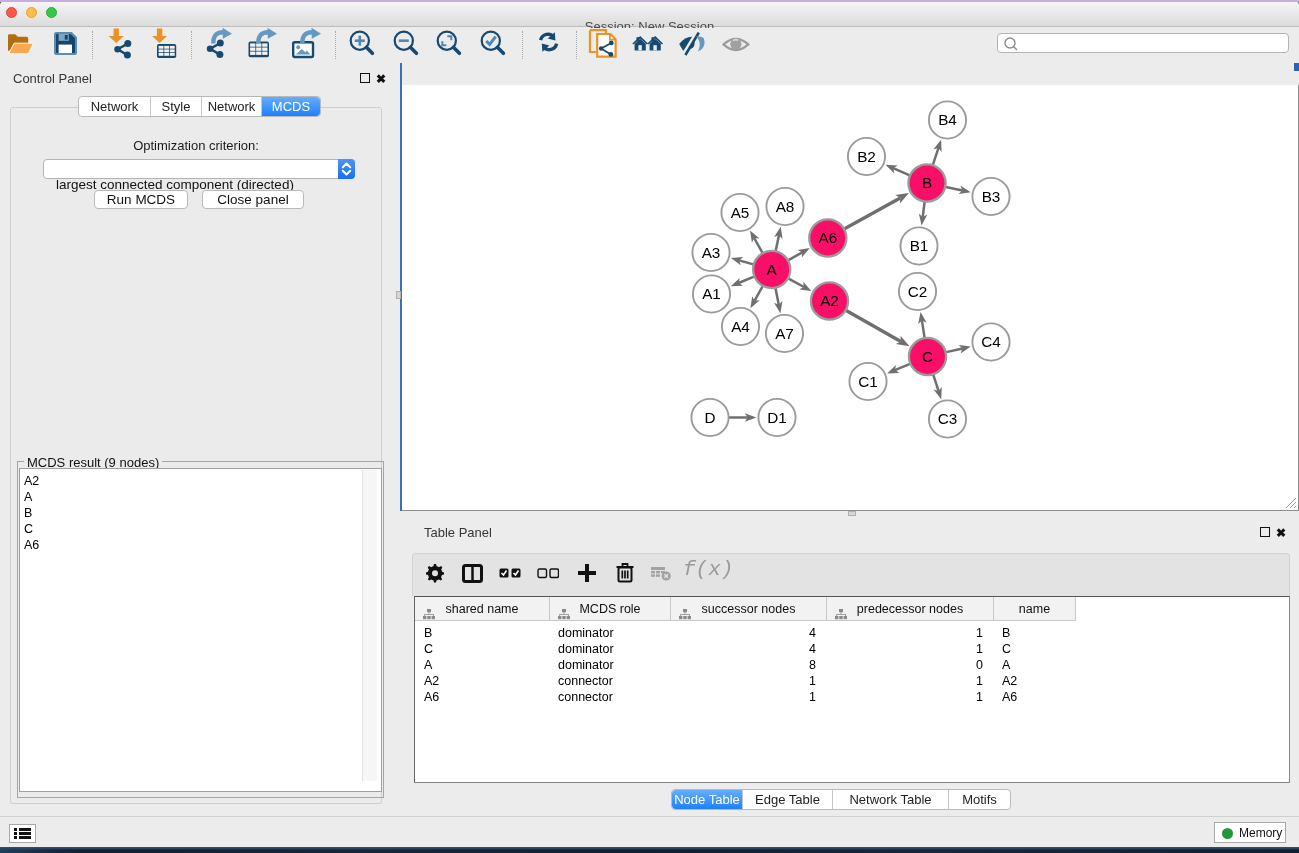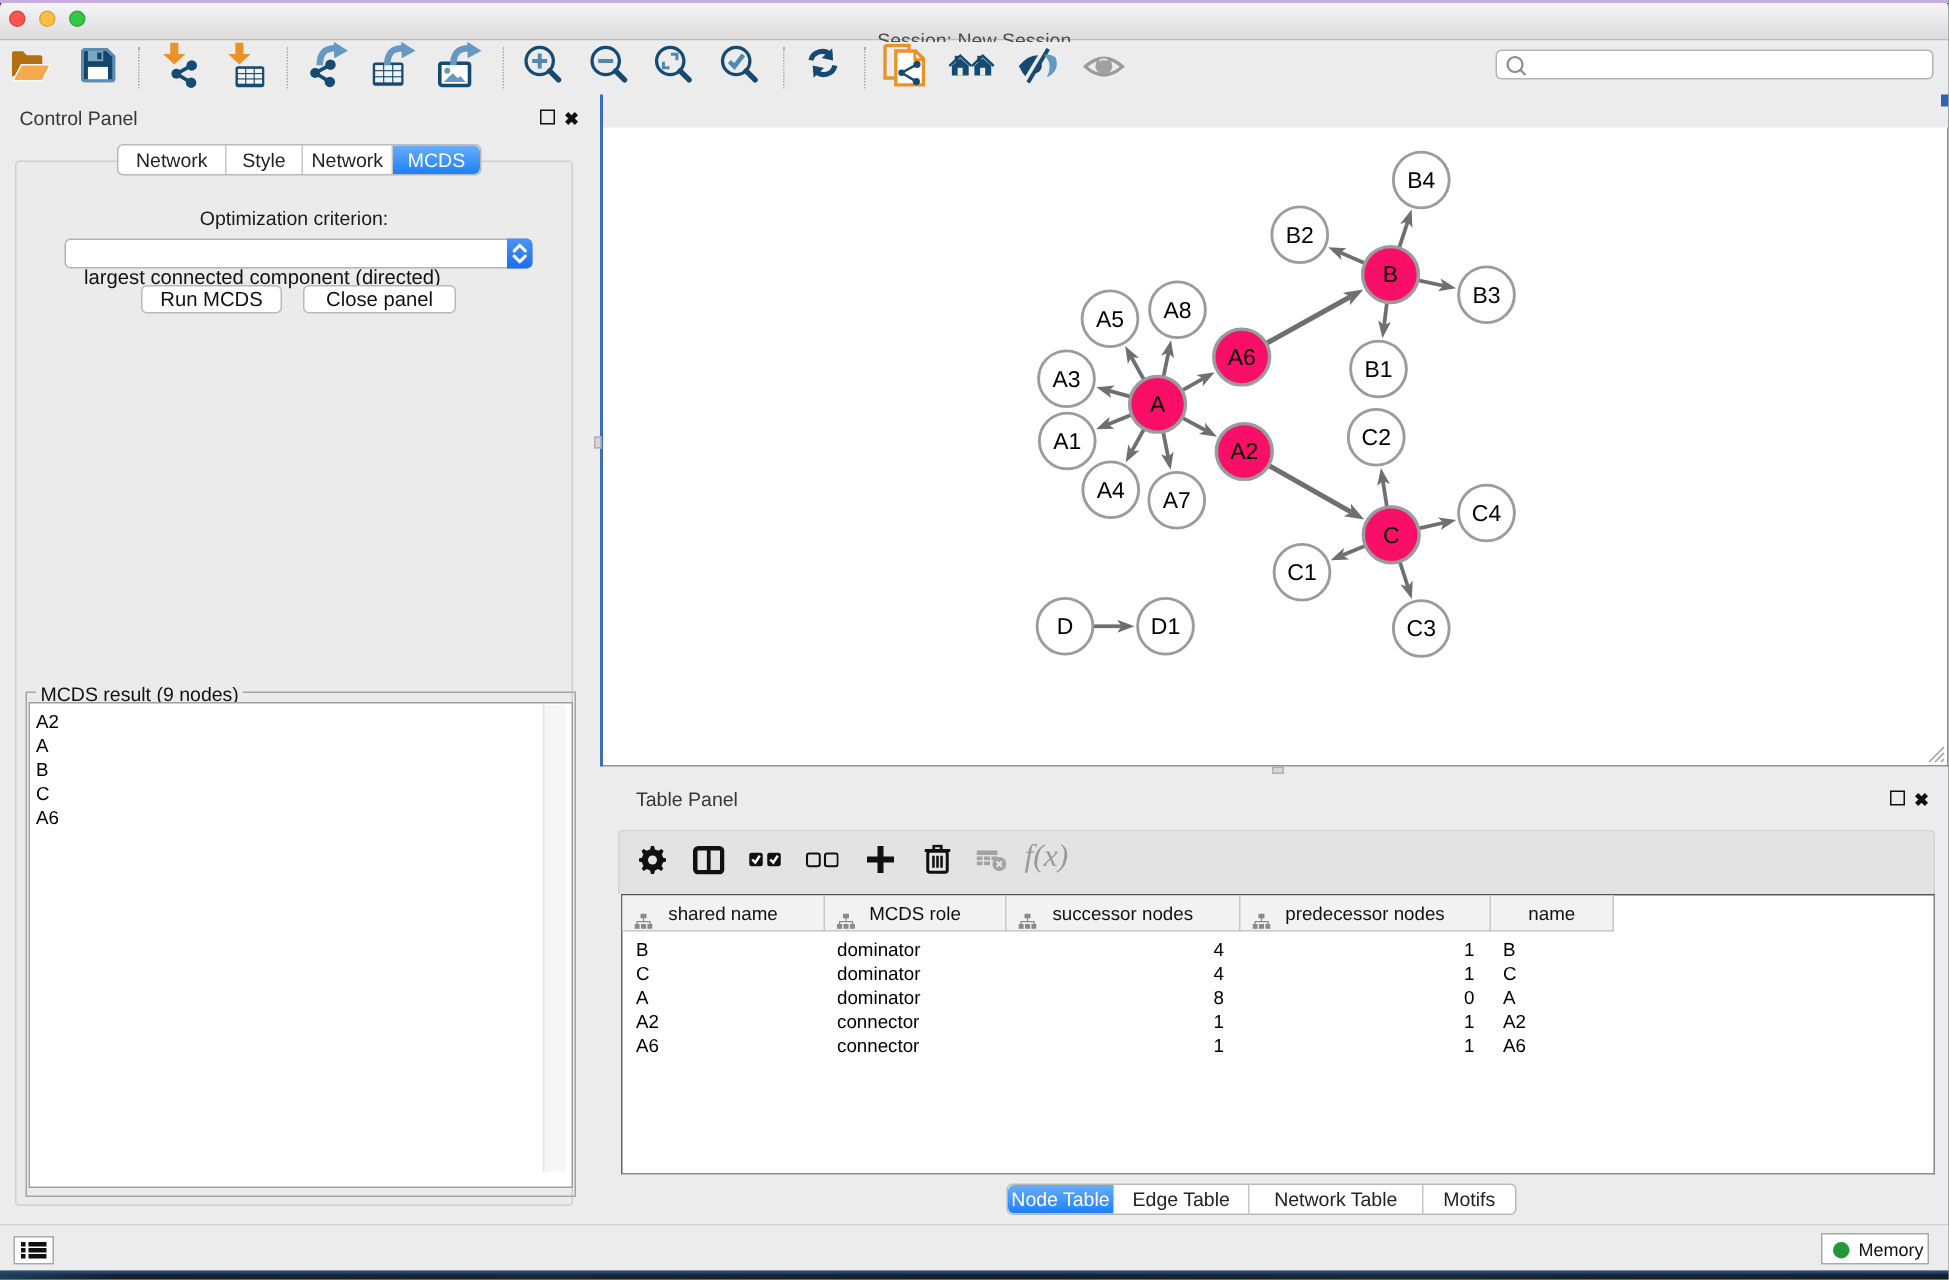--- a/index.html
+++ b/index.html
@@ -402,21 +402,21 @@
         <rect x="0" y="2" width="14" height="3"></rect>
         <rect x="0" y="6" width="4" height="2.4"></rect>
         <rect x="5" y="6" width="4" height="2.4"></rect>
         <rect x="10" y="6" width="4" height="2.4"></rect>
         <rect x="0" y="9.4" width="4" height="2.4"></rect>
         <rect x="5" y="9.4" width="4" height="2.4"></rect>
         <circle cx="15.2" cy="11" r="4.6"></circle>
       </g>
       <path d="M13.4 9.2 L17 12.8 M17 9.2 L13.4 12.8" stroke="#e4e4e4" stroke-width="1.4"></path>
     </svg>
-<div style="position:absolute;left:270px;top:4px;font-family:Liberation Serif, serif;font-style:italic;font-size:21px;color:#9a9a9a">f(x)</div>
+<div style="position:absolute;left:270px;top:4px;font-family:Liberation Mono, monospace;font-style:italic;font-size:21px;color:#9a9a9a">f(x)</div>
 </div>
 <div id="tp-table">
   <div id="tp-header">
 <div class="col" style="left:0px;width:135px"><span class="hicon" style="left:8px"><svg width="12" height="11" viewBox="0 0 12 11">
             <g fill="#8a8a8a">
               <rect x="4" y="0" width="4" height="3.2"></rect>
               <rect x="0" y="7" width="3.4" height="3.2"></rect>
               <rect x="4.3" y="7" width="3.4" height="3.2"></rect>
               <rect x="8.6" y="7" width="3.4" height="3.2"></rect>
               <path d="M5.6 3 L5.6 5 L1.3 5 L1.3 7.5 L2.1 7.5 L2.1 5.8 L10 5.8 L10 7.5 L10.8 7.5 L10.8 5 L6.4 5 L6.4 3 Z"></path>

